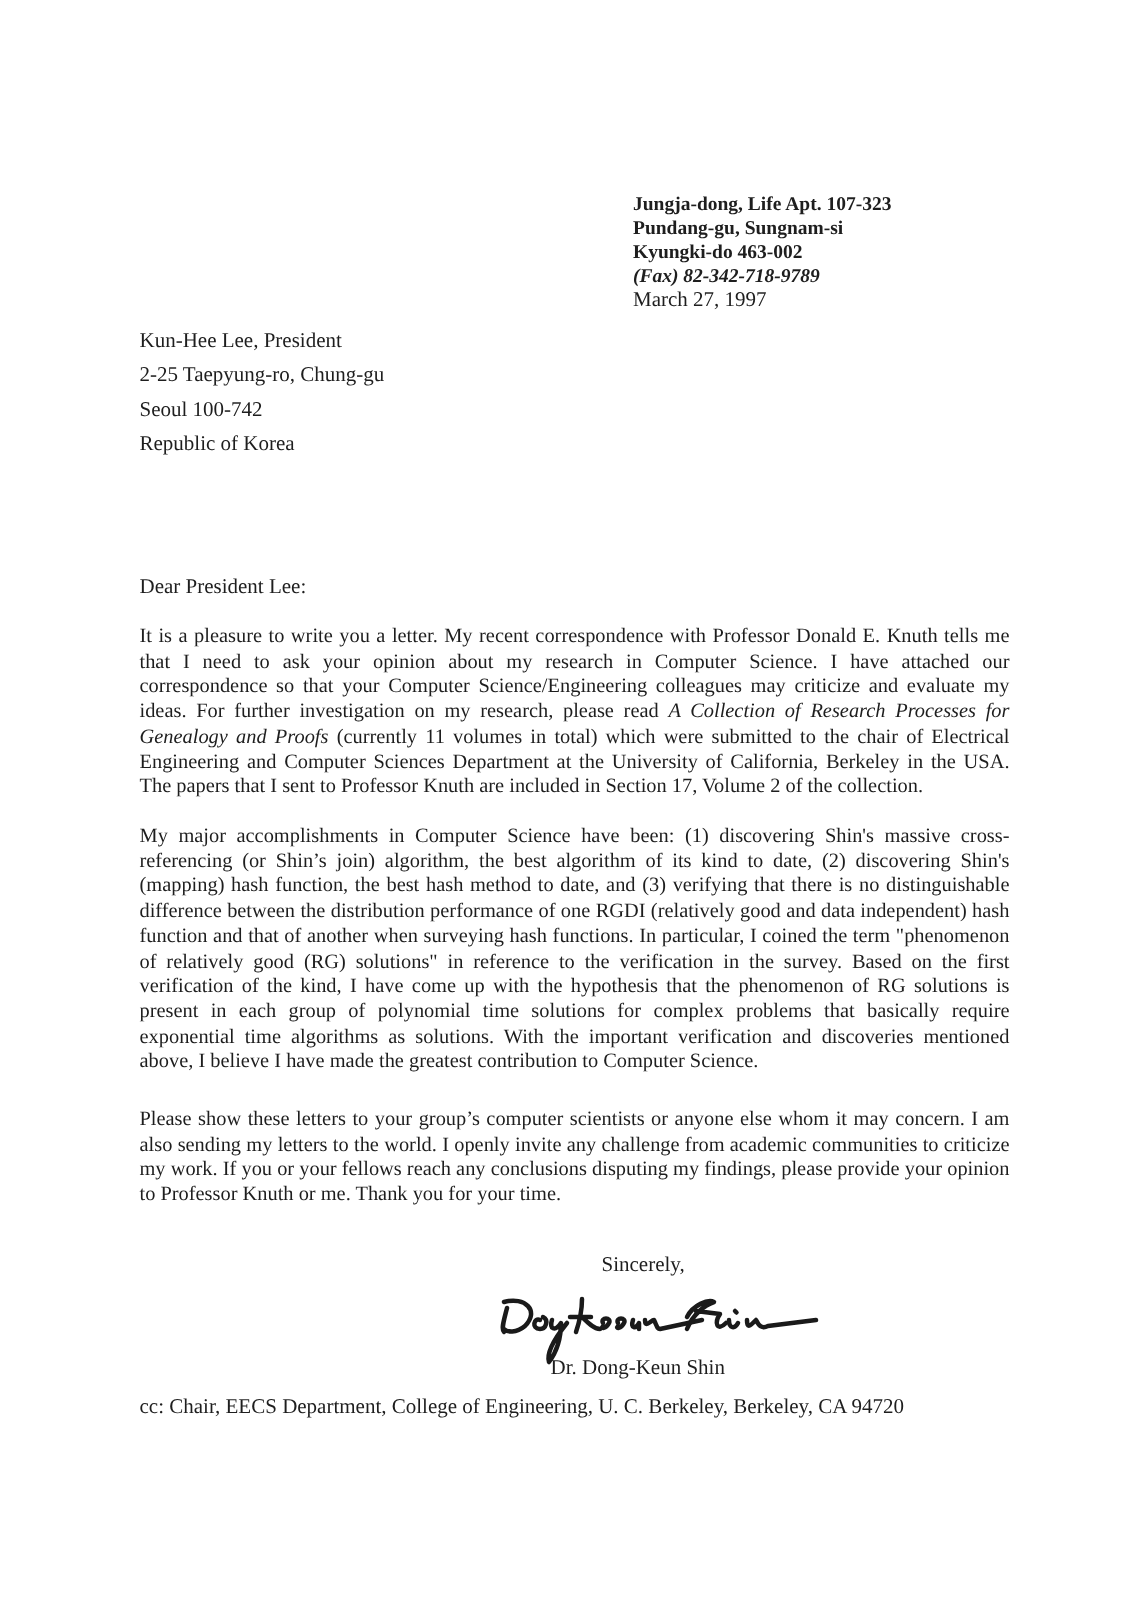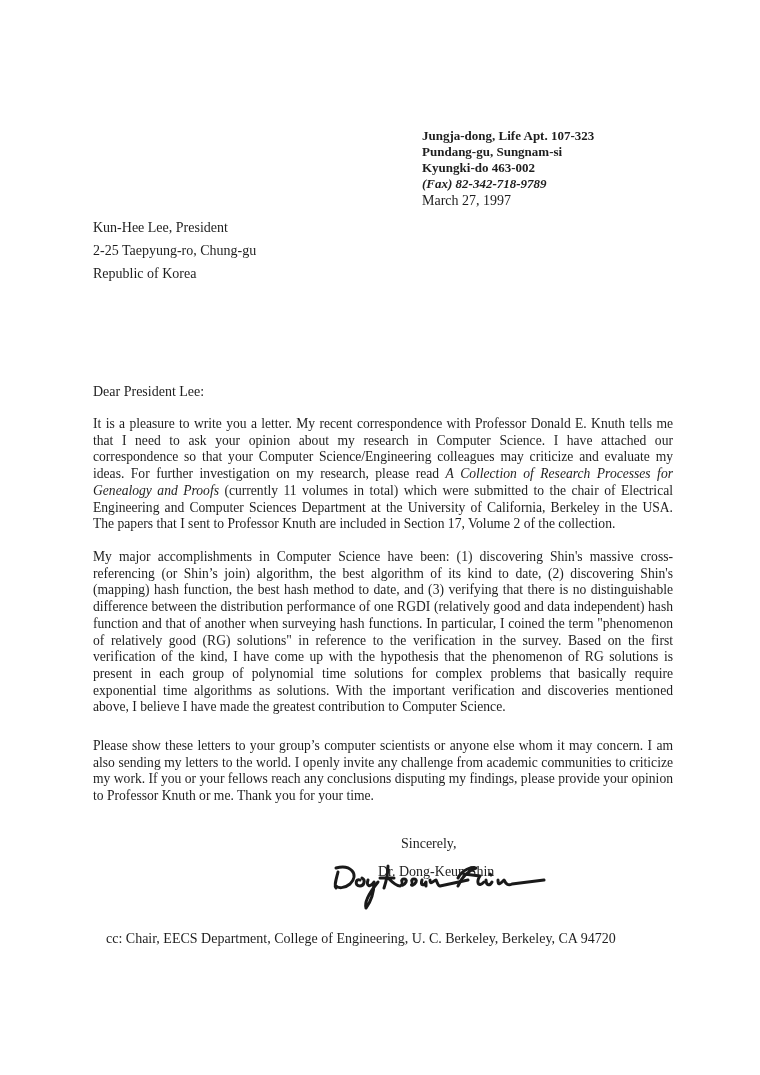--- a/index.html
+++ b/index.html
@@ -12,39 +12,40 @@
   .sender .i { font-style:italic; font-weight:bold; }
   .date { position:absolute; left:422px; top:193px; font-size:14px; }
   .recipient { position:absolute; left:93px; top:216px; font-size:14px; line-height:23px; }
   .salutation { position:absolute; left:93px; top:384px; font-size:14px; }
   .para { position:absolute; left:93px; width:580px; font-size:13.6px; line-height:16.7px; text-align:justify; }
   #p1 { top:416px; }
   #p2 { top:549px; }
   #p3 { top:738px; }
   .closing { position:absolute; left:401px; top:836px; font-size:14px; }
   .signature { position:absolute; left:330px; top:856px; width:230px; height:60px; }
-  .signer { position:absolute; left:367px; top:864px; font-size:14px;margin-left:11px; }
-  .cc { position:absolute; left:106px; top:931px; font-size:14px; }
+  .signer { position:absolute; left:367px; top:905px; font-size:14px; }
+  .cc { position:absolute; left:93px; top:931px; font-size:14px; }
   i { font-style:italic; }
 </style>
 </head>
 <body>
 
 <div class="sender">
   <div class="b">Jungja-dong, Life Apt. 107-323</div>
   <div class="b">Pundang-gu, Sungnam-si</div>
   <div class="b">Kyungki-do 463-002</div>
   <div class="i">(Fax) 82-342-718-9789</div>
 </div>
 
 <div class="date">March 27, 1997</div>
 
 <div class="recipient">
   <div>Kun-Hee Lee, President</div>
   <div>2-25 Taepyung-ro, Chung-gu</div>
+  <div>Seoul 100-742</div>
   <div>Republic of Korea</div>
 </div>
 
 <div class="salutation">Dear President Lee:</div>
 
 <div class="para" id="p1"><span>It is a pleasure to write you a letter.   My recent correspondence with Professor Donald E. Knuth tells me that I need to ask your opinion about my research in Computer Science.  I have attached our correspondence so that your Computer Science/Engineering colleagues may criticize and evaluate my ideas.   For further investigation on my research, please read </span><i>A Collection of Research Processes for Genealogy and Proofs</i><span> (currently 11 volumes in total) which were submitted to the chair of Electrical Engineering and Computer Sciences Department at the University of California, Berkeley in the USA. The papers that I sent to Professor Knuth are included in Section 17, Volume 2 of the collection.</span></div>
 
 <div class="para" id="p2">My major accomplishments in Computer Science have been: (1) discovering Shin's massive cross-referencing (or Shin’s join) algorithm, the best algorithm of its kind to date, (2) discovering Shin's (mapping) hash function, the best hash method to date, and (3) verifying that there is no distinguishable difference between the distribution performance of one RGDI (relatively good and data independent) hash function and that of another when surveying hash functions.   In particular, I coined the term "phenomenon of relatively good (RG) solutions" in reference to the verification in the survey.   Based on the first verification of the kind, I have come up with the hypothesis that the phenomenon of RG solutions is present in each group of polynomial time solutions for complex problems that basically require exponential time algorithms as solutions. With the important verification and discoveries mentioned above, I believe I have made the greatest contribution to Computer Science.</div>
 
 <div class="para" id="p3">Please show these letters to your group’s computer scientists or anyone else whom it may concern.   I am also sending my letters to the world.   I openly invite any challenge from academic communities to criticize my work.   If you or your fellows reach any conclusions disputing my findings, please provide your opinion to Professor Knuth or me.   Thank you for your time.</div>

